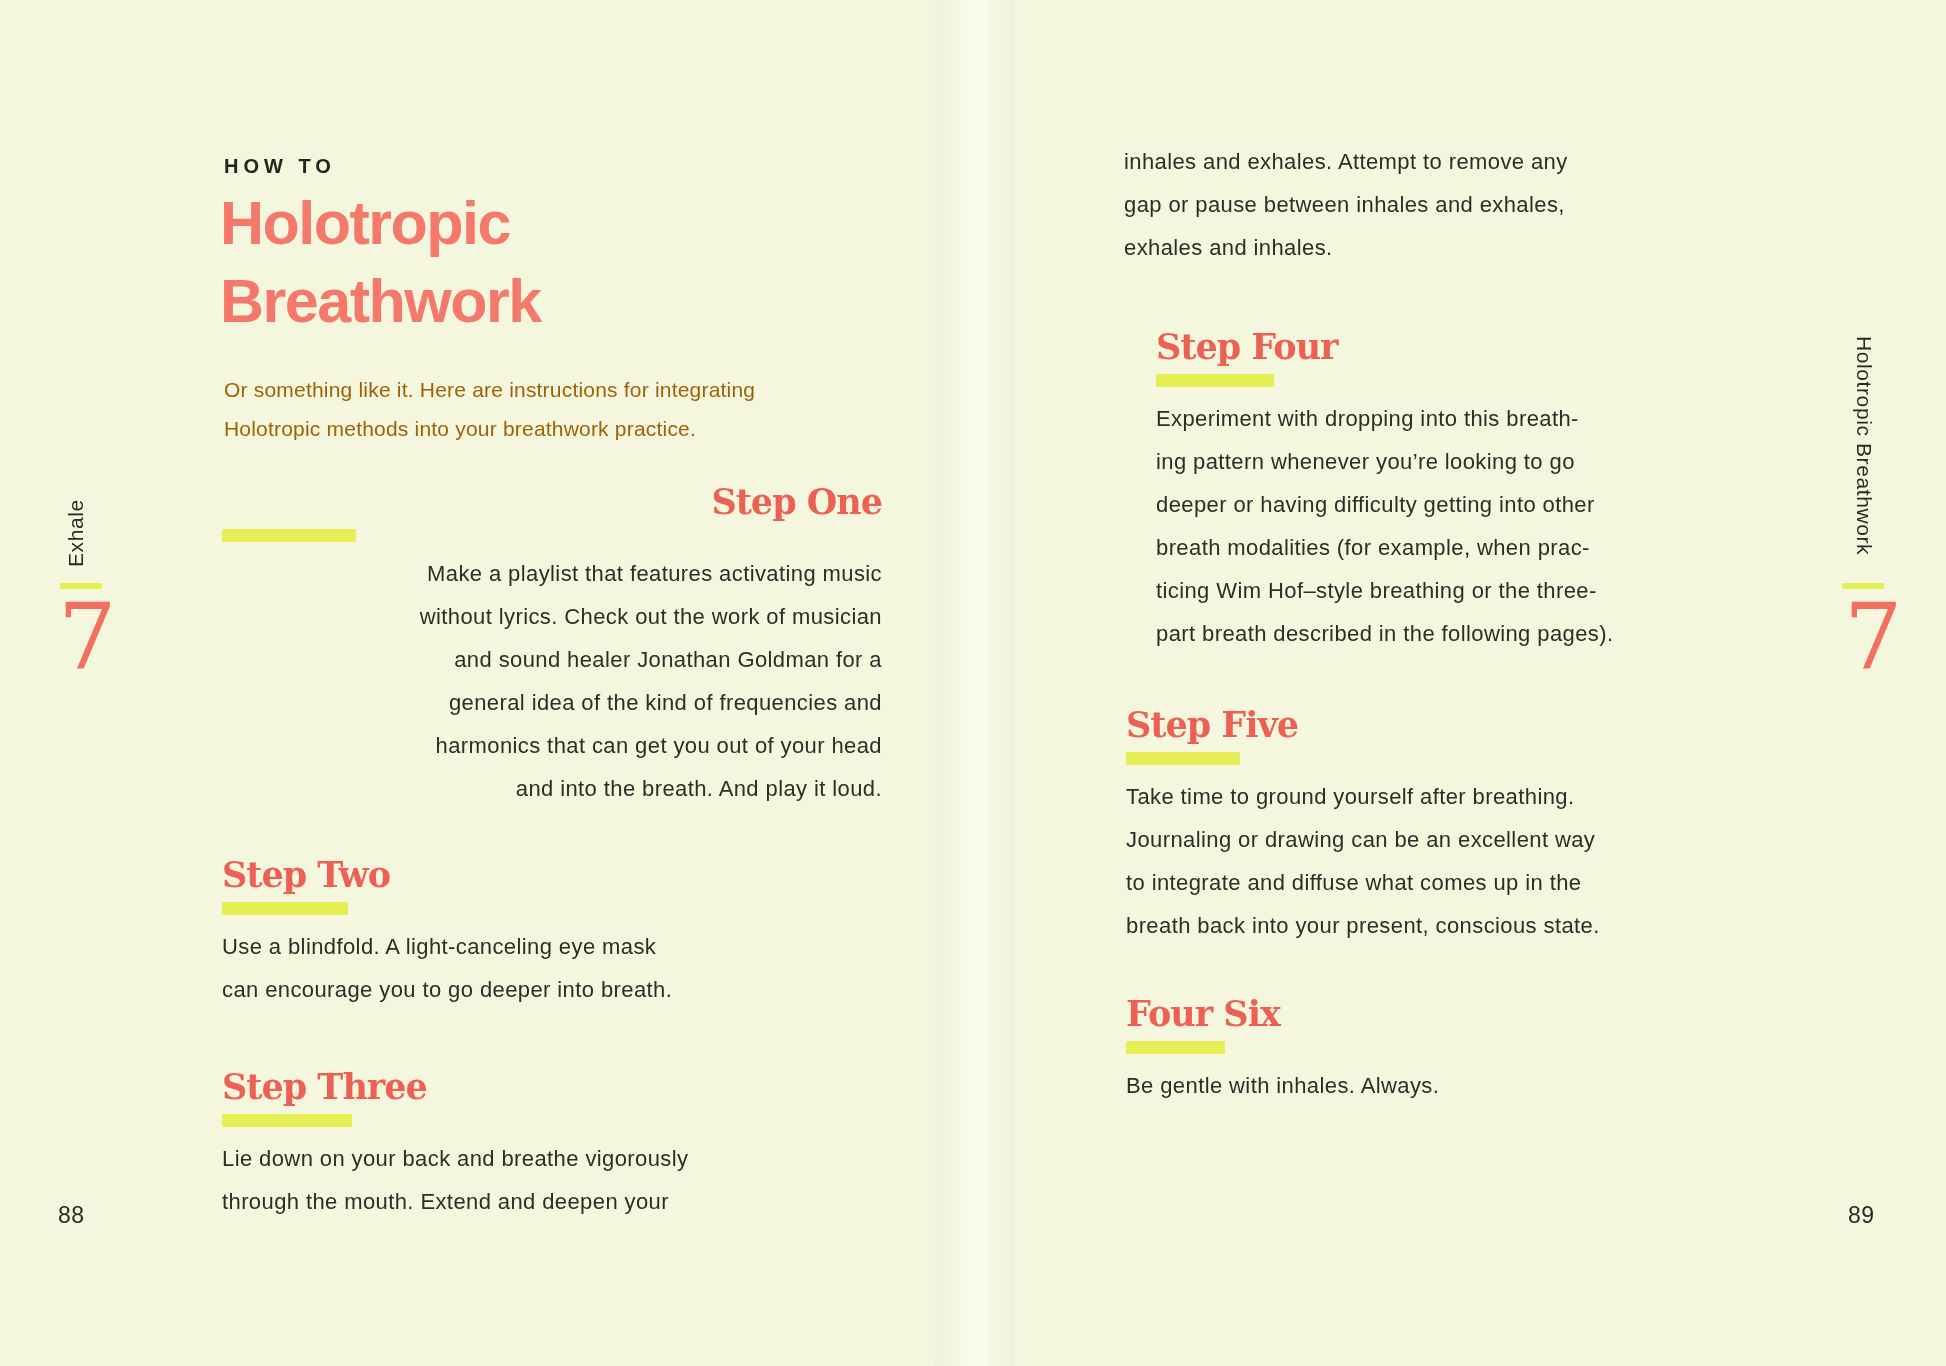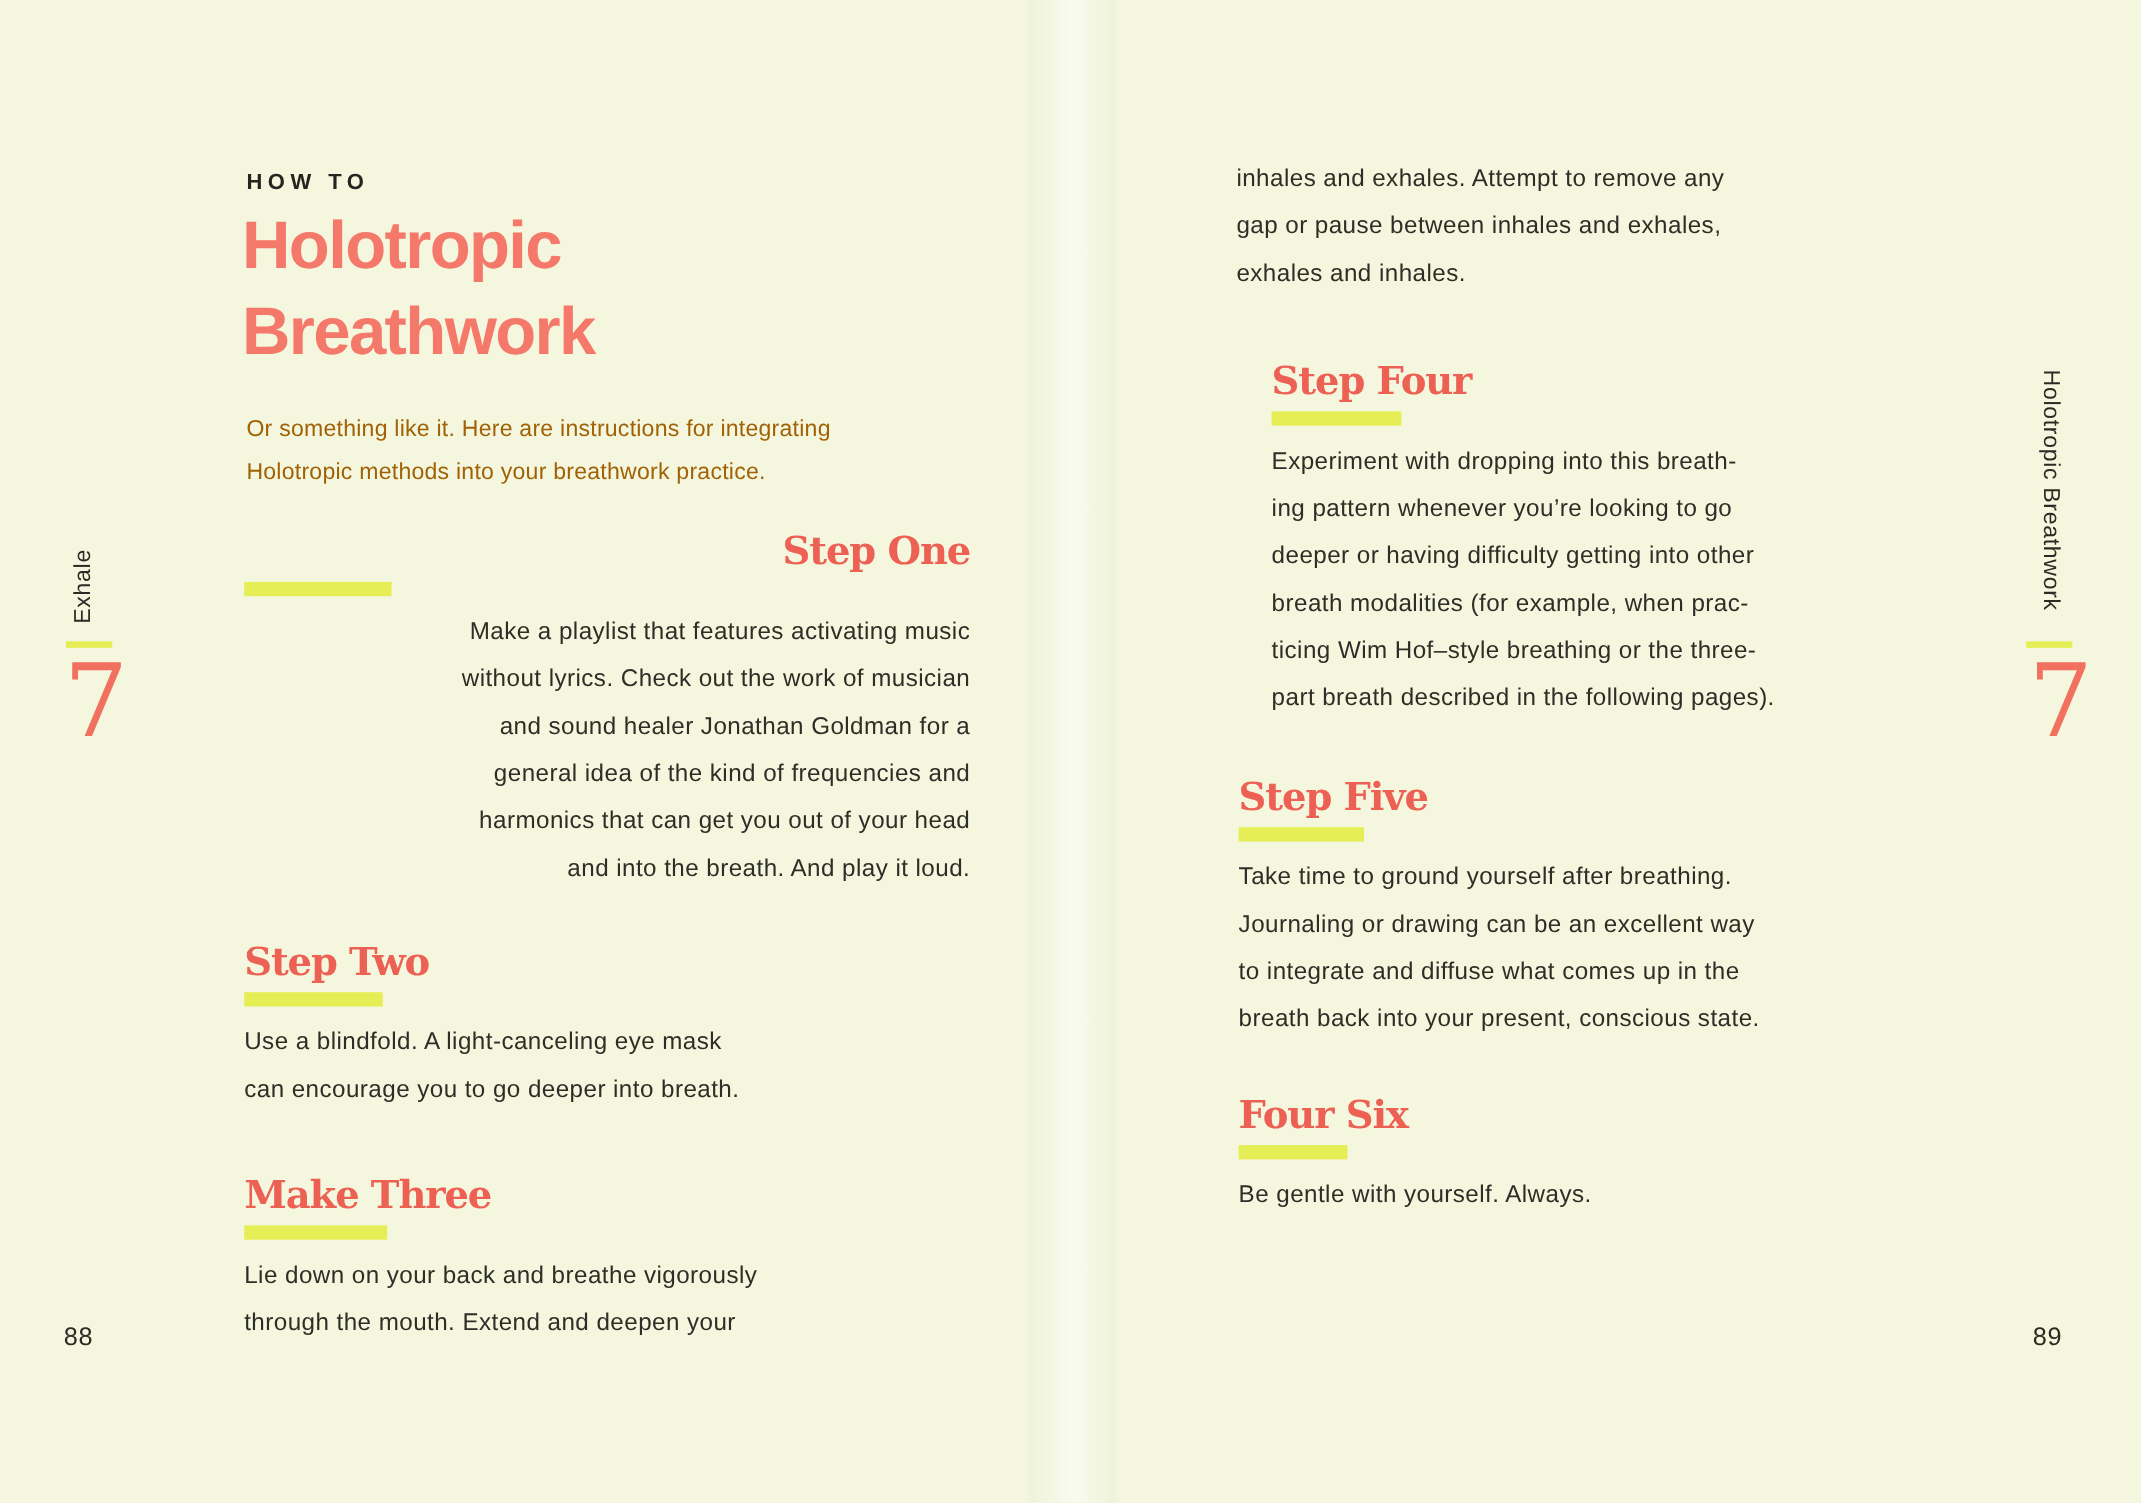--- a/index.html
+++ b/index.html
@@ -136,21 +136,21 @@
   <section class="step l-sec2">
     <h2>Step Two</h2>
     <div class="rule rule-2"></div>
     <div class="body">
       <div class="line">Use a blindfold. A light-canceling eye mask</div>
       <div class="line">can encourage you to go deeper into breath.</div>
     </div>
   </section>
 
   <section class="step l-sec3">
-    <h2>Make Three</h2>
+    <h2>Step Three</h2>
     <div class="rule rule-3"></div>
     <div class="body">
       <div class="line">Lie down on your back and breathe vigorously</div>
       <div class="line">through the mouth. Extend and deepen your</div>
     </div>
   </section>
 
   <div class="margin-label margin-label-left">Exhale</div>
   <div class="tick tick-left"></div>
   <div class="chapter-number chapter-left">7</div>
@@ -183,21 +183,21 @@
       <div class="line">Journaling or drawing can be an excellent way</div>
       <div class="line">to integrate and diffuse what comes up in the</div>
       <div class="line">breath back into your present, conscious state.</div>
     </div>
   </section>
 
   <section class="step r-sec3">
     <h2>Four Six</h2>
     <div class="rule rule-6"></div>
     <div class="body">
-      <div class="line">Be gentle with yourself. Always.</div>
+      <div class="line">Be gentle with inhales. Always.</div>
     </div>
   </section>
 
   <div class="margin-label margin-label-right">Holotropic Breathwork</div>
   <div class="tick tick-right"></div>
   <div class="chapter-number chapter-right">7</div>
   <div class="page-number page-number-right">89</div>
 </div>
 
 </body></html>

